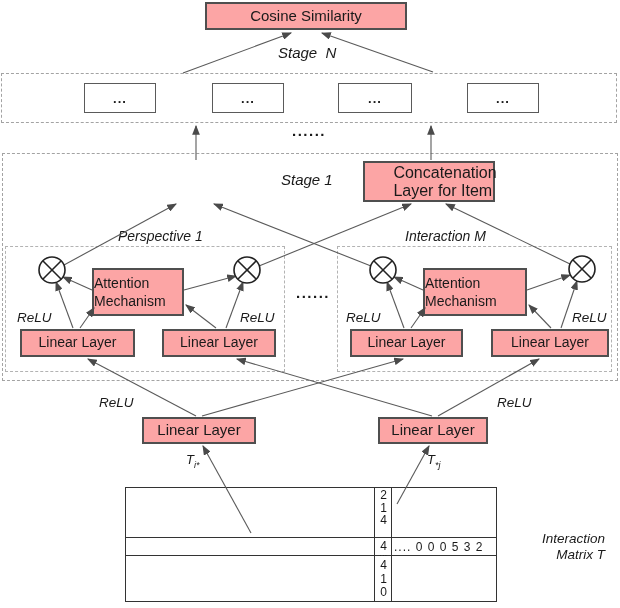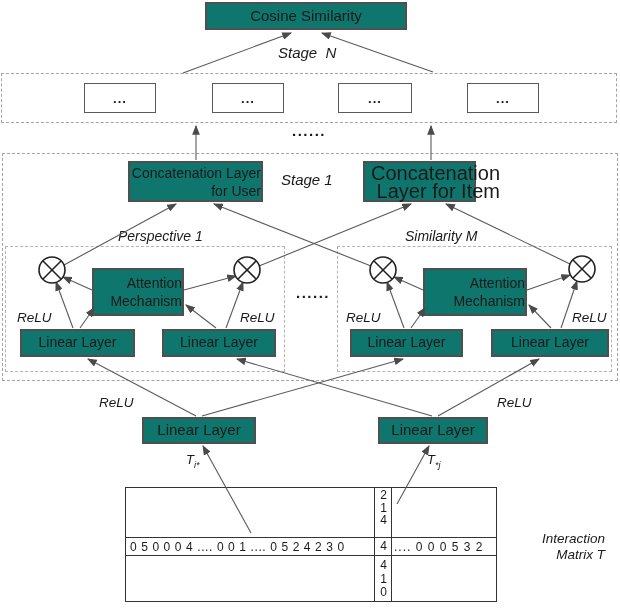--- a/index.html
+++ b/index.html
@@ -1,22 +1,22 @@
 <!DOCTYPE html>
 <html><head>
 <meta charset="utf-8">
 <style>
   html,body{margin:0;padding:0;background:#fff;}
   #canvas{
     position:relative;width:620px;height:608px;background:#ffffff;
     font-family:"Liberation Sans",sans-serif;color:#1a1a1a;overflow:hidden;
   }
   .solid-box{
-    position:absolute;border:2.5px solid #4f4f4f;background:#0f766e;
-    display:flex;align-items:center;justify-content:center;text-align:right;
+    position:absolute;border:2.5px solid #4f4f4f;background:#fca5a5;
+    display:flex;align-items:center;justify-content:center;text-align:left;
     box-sizing:border-box;line-height:1.25;
   }
   .thin-box{
     position:absolute;border:1.3px solid #5a5a5a;background:#fff;
     display:flex;align-items:center;justify-content:center;
     box-sizing:border-box;font-weight:bold;letter-spacing:1px;
   }
   .dashed-box{
     position:absolute;border:1px dashed #a3a3a3;background:transparent;
     box-sizing:border-box;
@@ -51,30 +51,27 @@
     <span>...</span>
     </div>
   <div class="thin-box" style="left:467px;top:83px;width:72px;height:30px;font-size:13px;">
     <span>...</span>
     </div>
 
   <div class="dots" style="left:292px;top:122px;">......</div>
 
   <div class="dashed-box" style="left:2px;top:153px;width:616px;height:228px;"></div>
 
-  <div class="solid-box" style="left:128px;top:161px;width:135px;height:41px;font-size:14px;line-height:18px;">
-    <span>Concatenation Layer for User</span>
-  </div>
   <div class="lbl" style="left:281px;top:171px;font-size:15px;">Stage 1</div>
-  <div class="solid-box" style="left:363px;top:161px;width:113px;height:41px;font-size:20px;line-height:18px;padding-left:32px;">
+  <div class="solid-box" style="left:363px;top:161px;width:132px;height:41px;font-size:16px;line-height:18px;padding-left:32px;">
     <span>Concatenation Layer for Item</span>
   </div>
 
   <div class="lbl" style="left:118px;top:228px;font-size:14px;">Perspective 1</div>
-  <div class="lbl" style="left:405px;top:228px;font-size:14px;">Similarity M</div>
+  <div class="lbl" style="left:405px;top:228px;font-size:14px;">Interaction M</div>
 
   <div class="dashed-box" style="left:5px;top:246px;width:280px;height:126px;border-color:#b3b3b3;"></div>
   <div class="dashed-box" style="left:337px;top:246px;width:275px;height:126px;border-color:#b3b3b3;"></div>
   <div class="dots" style="left:296px;top:284px;">......</div>
 
   <div class="solid-box" style="left:92px;top:268px;width:92px;height:48px;font-size:14px;line-height:18px;">
     <span>Attention Mechanism</span>
   </div>
   <div class="lbl" style="left:17px;top:310px;font-size:13.5px;">ReLU</div>
   <div class="lbl" style="left:240px;top:310px;font-size:13.5px;">ReLU</div>
@@ -106,21 +103,20 @@
     <span>Linear Layer</span>
   </div>
 
   <div class="lbl" style="left:186px;top:452px;font-size:13px;"><span>T</span><sub>i*</sub></div>
   <div class="lbl" style="left:427px;top:452px;font-size:13px;"><span>T</span><sub>*j</sub></div>
 
   <div class="mx" style="left:125px;top:487px;width:372px;height:115px;border:1.5px solid #333;background:#fff;"></div>
   <div class="mx" style="left:126px;top:537px;width:370px;height:19px;border-top:1px solid #333;border-bottom:1px solid #333;"></div>
   <div class="mx" style="left:374px;top:488px;width:18px;height:113px;border-left:1px solid #333;border-right:1px solid #333;"></div>
 
-  <div class="rowtxt" style="left:130px;top:540px;letter-spacing:0.6px;">0 5 0 0 0 4 .... 0 0 1 .... 0 5 2 4 2 3 0</div>
   <div class="rowtxt" style="left:394px;top:540px;letter-spacing:1px;">.... 0 0 0 5 3 2</div>
 
   <div class="mxdigit" style="top:489px;">2</div>
   <div class="mxdigit" style="top:502px;">1</div>
   <div class="mxdigit" style="top:514px;">4</div>
   <div class="mxdigit" style="top:540px;">4</div>
   <div class="mxdigit" style="top:550px;font-size:8px;line-height:8px;letter-spacing:0.5px;">...</div>
   <div class="mxdigit" style="top:559px;">4</div>
   <div class="mxdigit" style="top:573px;">1</div>
   <div class="mxdigit" style="top:586px;">0</div>

